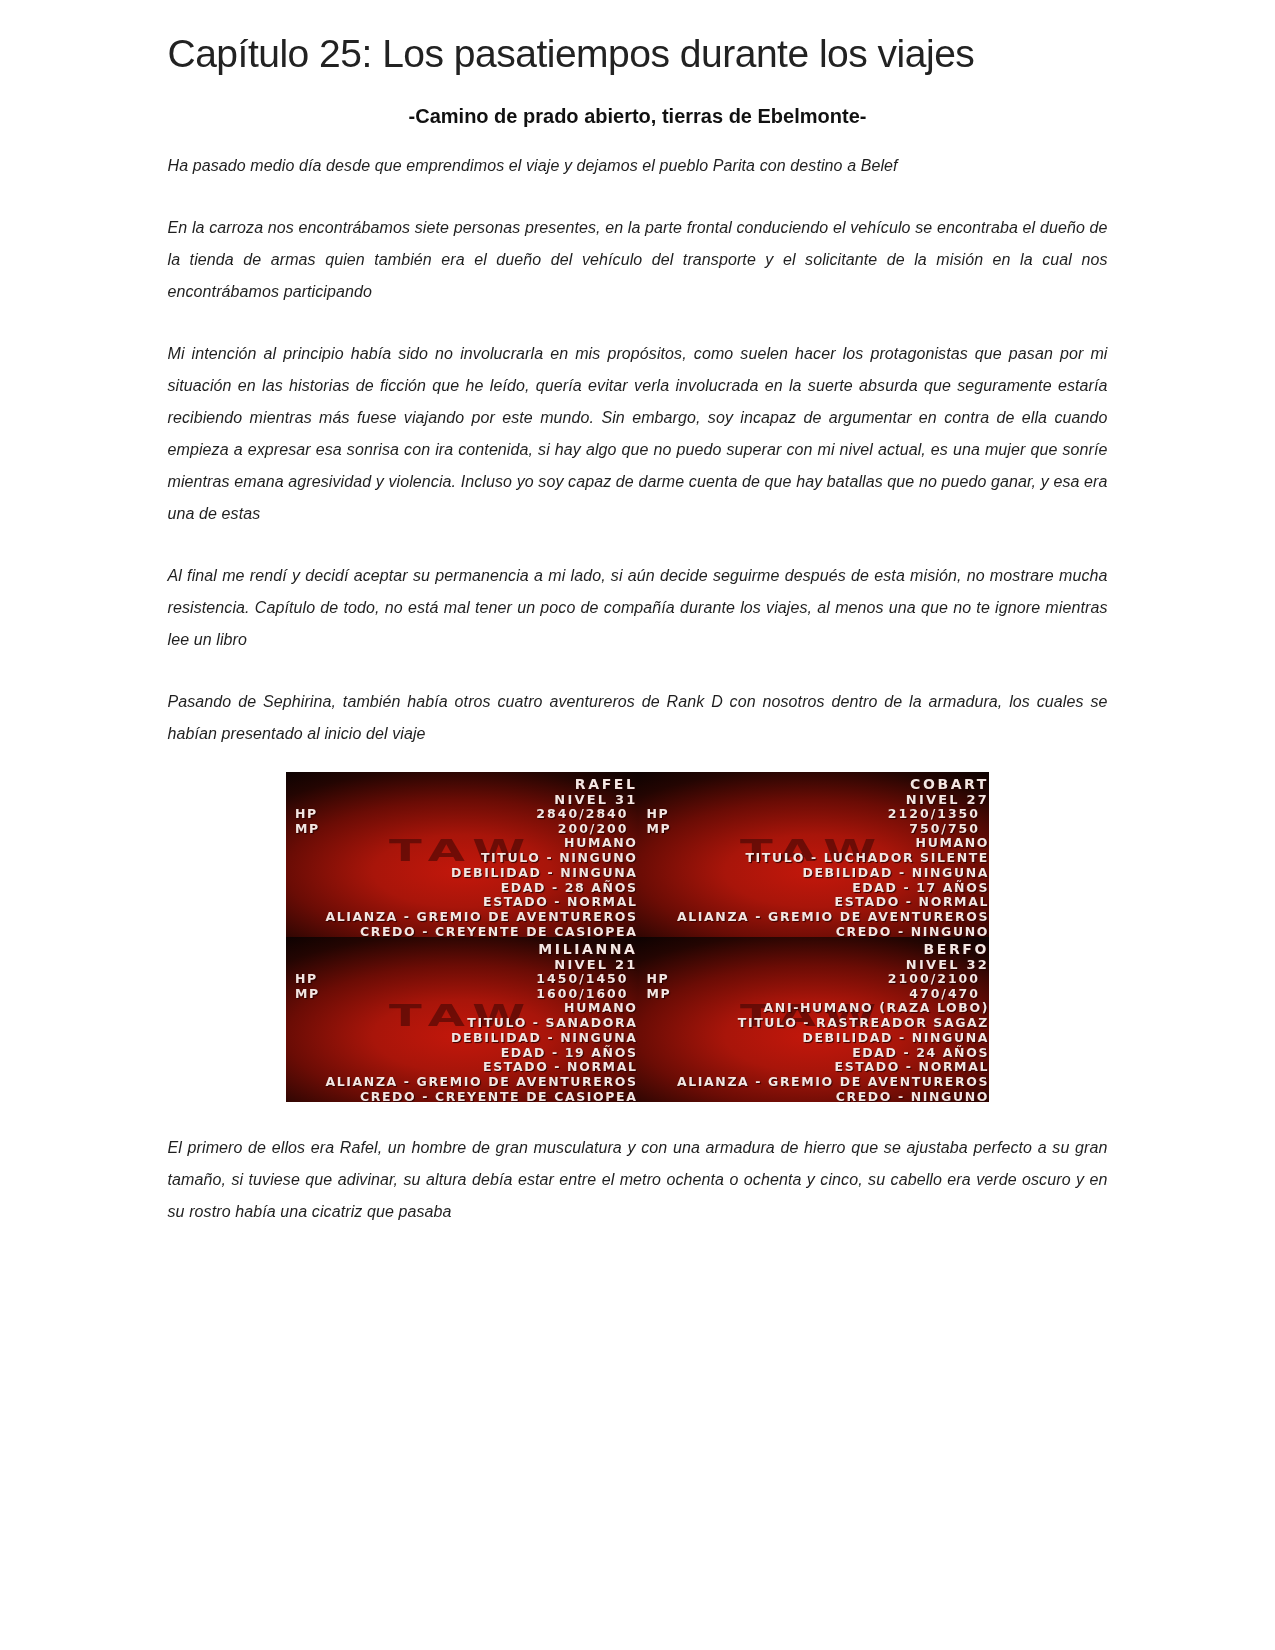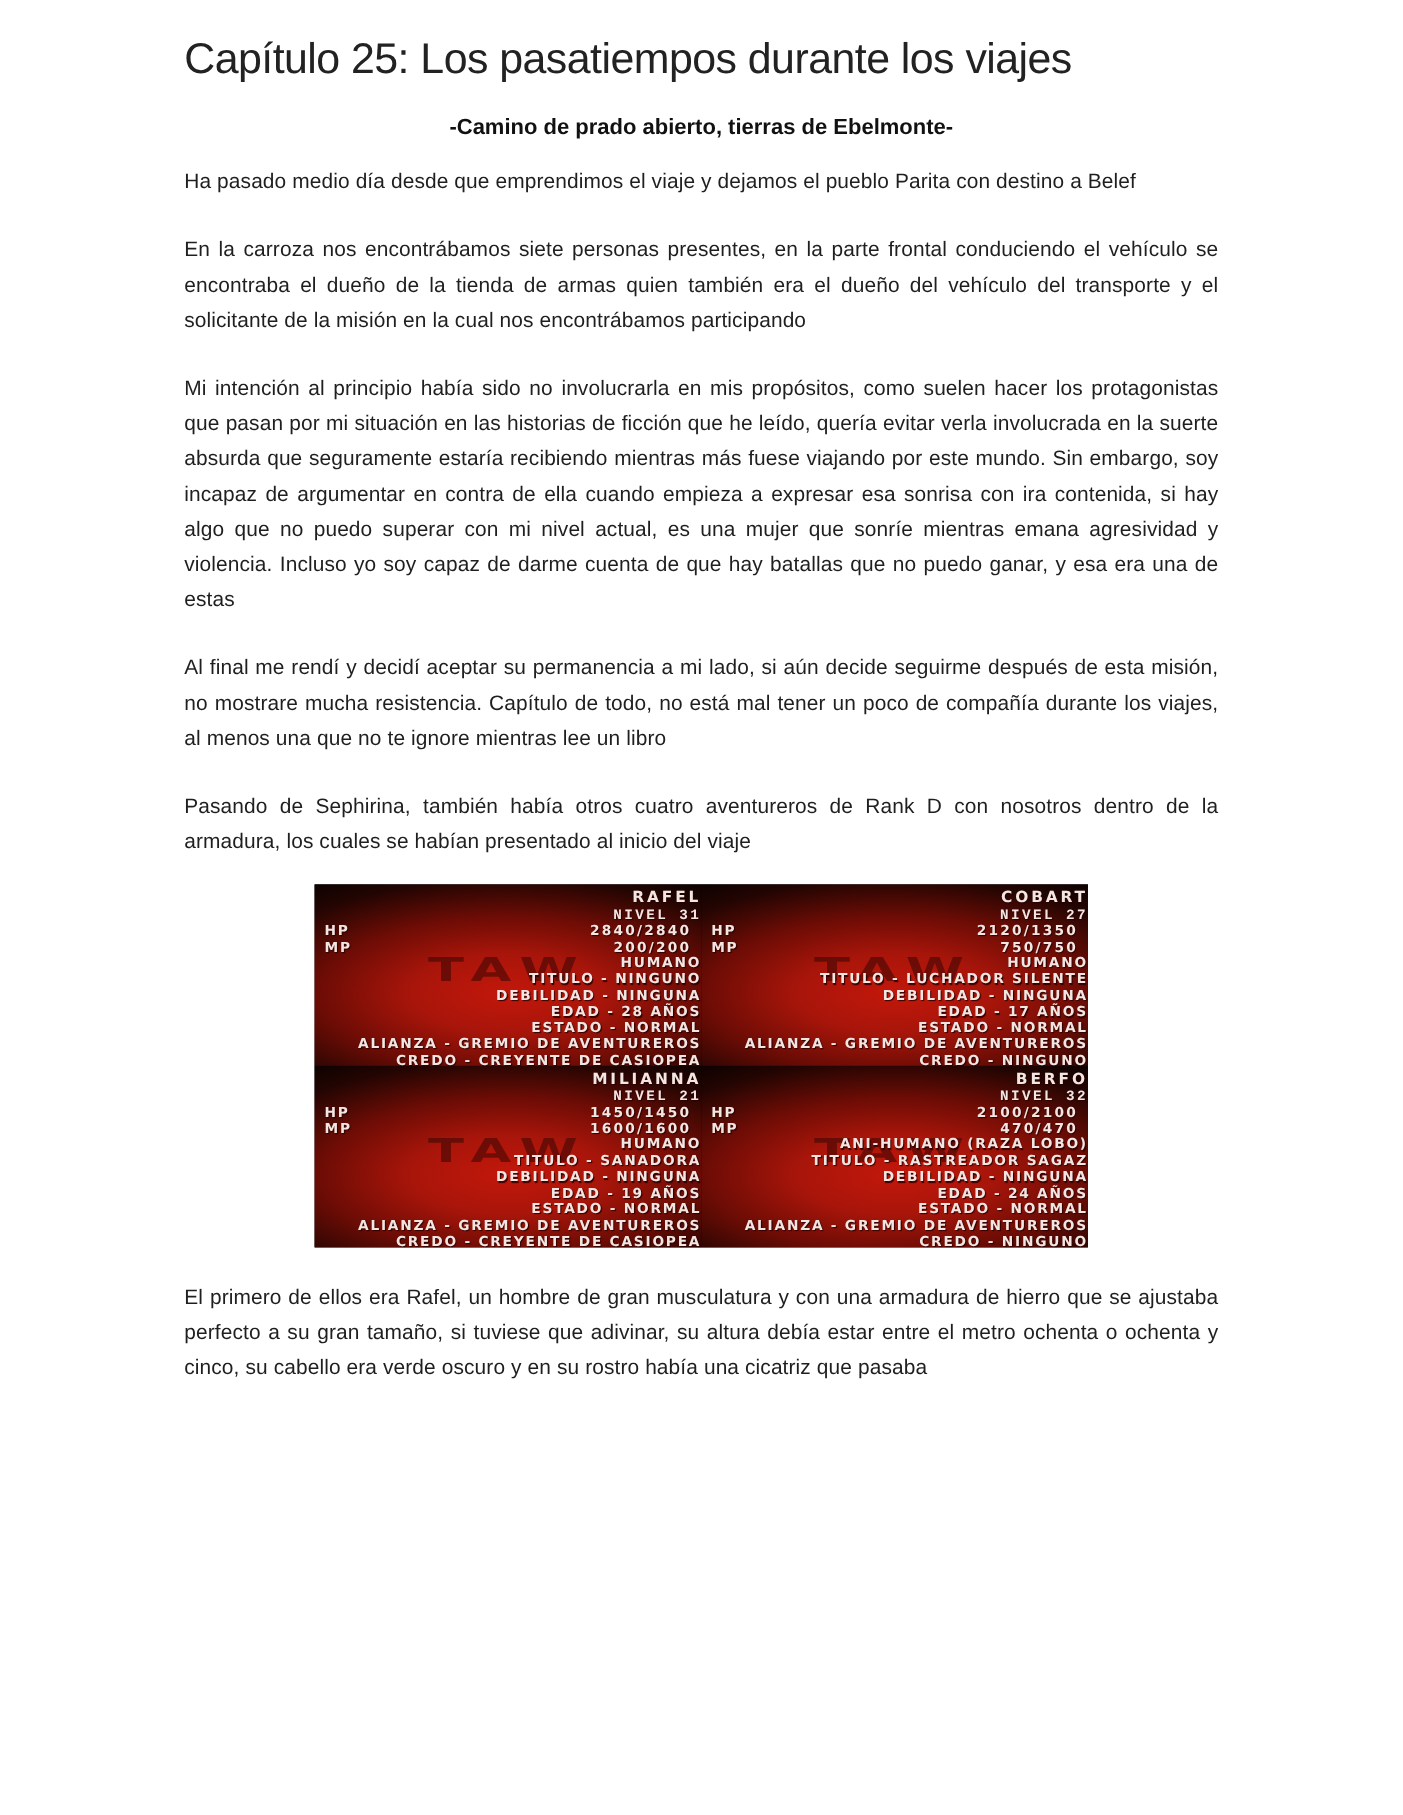--- a/index.html
+++ b/index.html
@@ -27,23 +27,24 @@
     letter-spacing:-0.5px;
   }
   .scene-subtitle {
     margin:26px 0 0 0;
     text-align:center;
     font-size:20px; line-height:24px;
     font-weight:700; color:#111111;
   }
   p.body-par {
     margin:30px 0 0 0;
-    font-size:19px; line-height:32px;
+    font-size:16px; line-height:32px;
     text-align:justify;
     letter-spacing:0.1px;
+    font-style:italic;
   }
   p.first-par { margin-top:22px; }
 
   
   .status-image {
     width:703px; height:330px;
     margin:22px auto 26px auto;
     background:#000000;
     display:grid;
     grid-template-columns:1fr 1fr;
@@ -72,21 +73,21 @@
   }
   .row {
     position:relative; z-index:1;
     text-align:right;
     font-size:12.5px; line-height:14.7px;
     letter-spacing:1.6px;
     white-space:nowrap;
     text-shadow:1px 1px 1px rgba(40,0,0,0.9);
   }
   .row.name  { font-size:14px; letter-spacing:2.6px; line-height:16px; }
-  .row.level { font-size:13px; letter-spacing:2.2px; line-height:15px;font-family:Liberation Mono, monospace; }
+  .row.level { font-size:13px; letter-spacing:2.2px; line-height:15px; }
   .row.stat  {
     display:flex; justify-content:space-between;
     padding:0 9px; text-align:left;
   }
   .row.stat .val { letter-spacing:2px; }
 </style>
 </head>
 <body>
 
 <div class="page">

